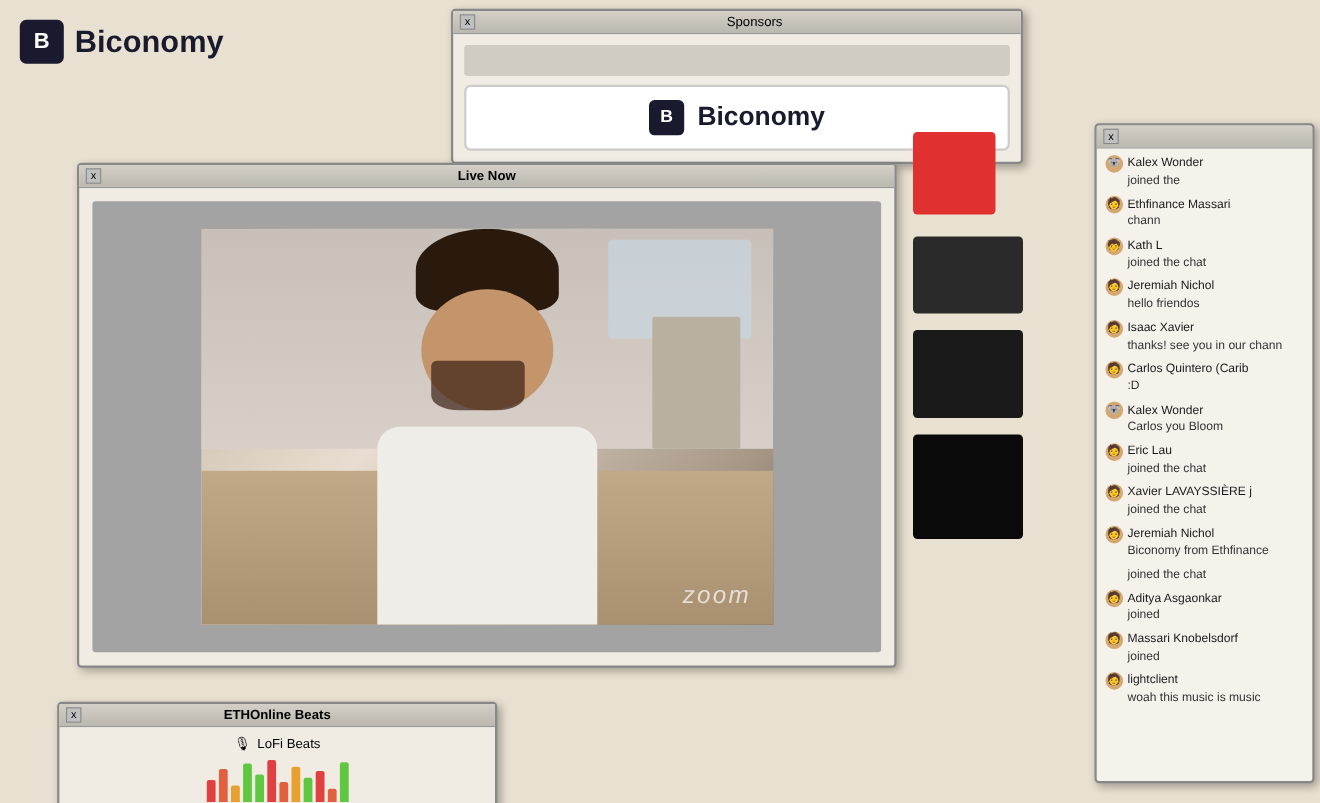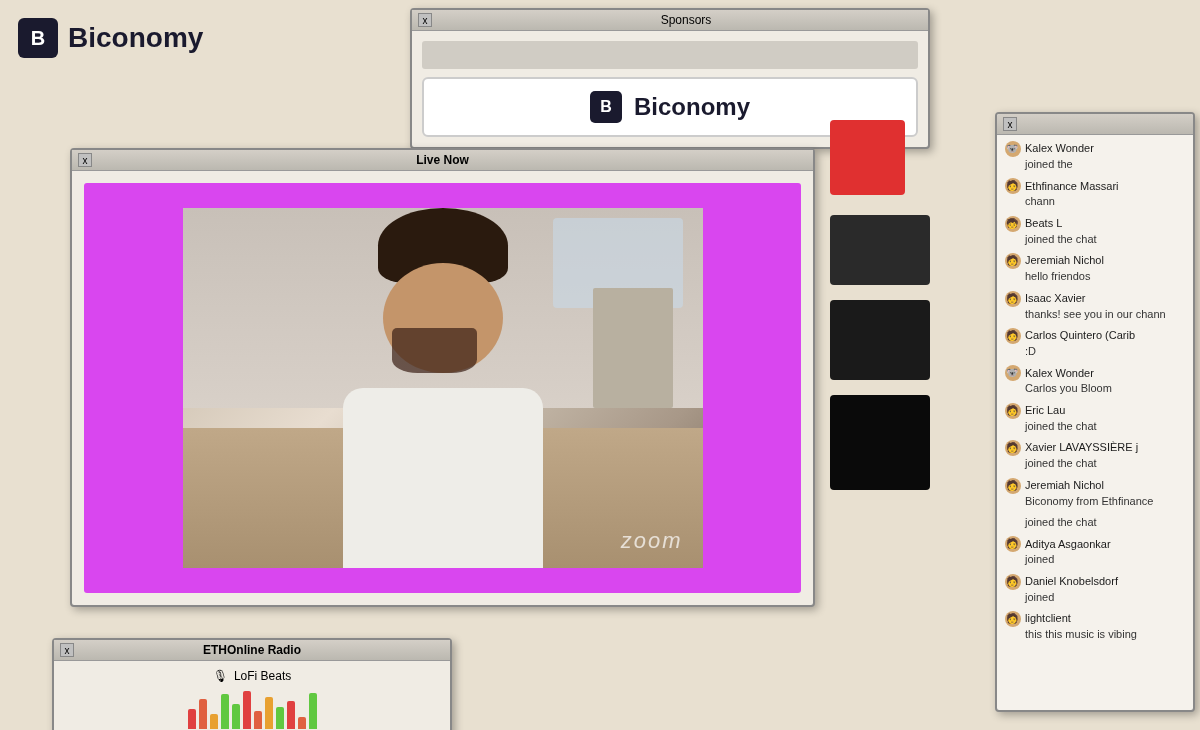--- a/index.html
+++ b/index.html
@@ -187,21 +187,21 @@
       align-items: center;
       justify-content: center;
       font-size: 10px;
       cursor: pointer;
     }
     .live-window .title-bar .title-text {
       font-size: 12px;
       font-weight: bold;
     }
     .live-window .video-area {
-      background: #d946ef;
+      background: #a3a3a3;
       margin: 12px;
       position: relative;
       height: 410px;
       display: flex;
       align-items: center;
       justify-content: center;
       border-radius: 3px;
       overflow: hidden;
     }
     .video-inner {
@@ -464,21 +464,21 @@
       <div class="chat-msg">
         <div class="msg-header">
           <div class="avatar">🧑</div>
           <span class="username">Ethfinance Massari</span>
         </div>
         <div class="message-text">chann</div>
       </div>
       <div class="chat-msg">
         <div class="msg-header">
           <div class="avatar">🧒</div>
-          <span class="username">Beats L</span>
+          <span class="username">Kath L</span>
         </div>
         <div class="message-text">joined the chat</div>
       </div>
       <div class="chat-msg">
         <div class="msg-header">
           <div class="avatar">🧑</div>
           <span class="username">Jeremiah Nichol</span>
         </div>
         <div class="message-text">hello friendos</div>
       </div>
@@ -530,38 +530,38 @@
       <div class="chat-msg">
         <div class="msg-header">
           <div class="avatar">🧑</div>
           <span class="username">Aditya Asgaonkar</span>
         </div>
         <div class="message-text">joined</div>
       </div>
       <div class="chat-msg">
         <div class="msg-header">
           <div class="avatar">🧑</div>
-          <span class="username">Daniel Knobelsdorf</span>
+          <span class="username">Massari Knobelsdorf</span>
         </div>
         <div class="message-text">joined</div>
       </div>
       <div class="chat-msg">
         <div class="msg-header">
           <div class="avatar">🧑</div>
           <span class="username">lightclient</span>
         </div>
-        <div class="message-text">this this music is vibing</div>
+        <div class="message-text">woah this music is music</div>
       </div>
     </div>
 </div>
 
 <div class="radio-window">
   <div class="title-bar">
     <div class="close-btn">x</div>
-    <span class="title-text">ETHOnline Radio</span>
+    <span class="title-text">ETHOnline Beats</span>
   </div>
   <div class="radio-content">
     <div class="radio-track">
       <span>🎙</span>
       <span>LoFi Beats</span>
     </div>
     <div class="radio-bars" id="radio-bars-container">
     <div class="radio-bar" style="height: 20px; background: rgb(224, 64, 64);"></div>
         <div class="radio-bar" style="height: 30px; background: rgb(224, 96, 64);"></div>
         <div class="radio-bar" style="height: 15px; background: rgb(232, 160, 48);"></div>

